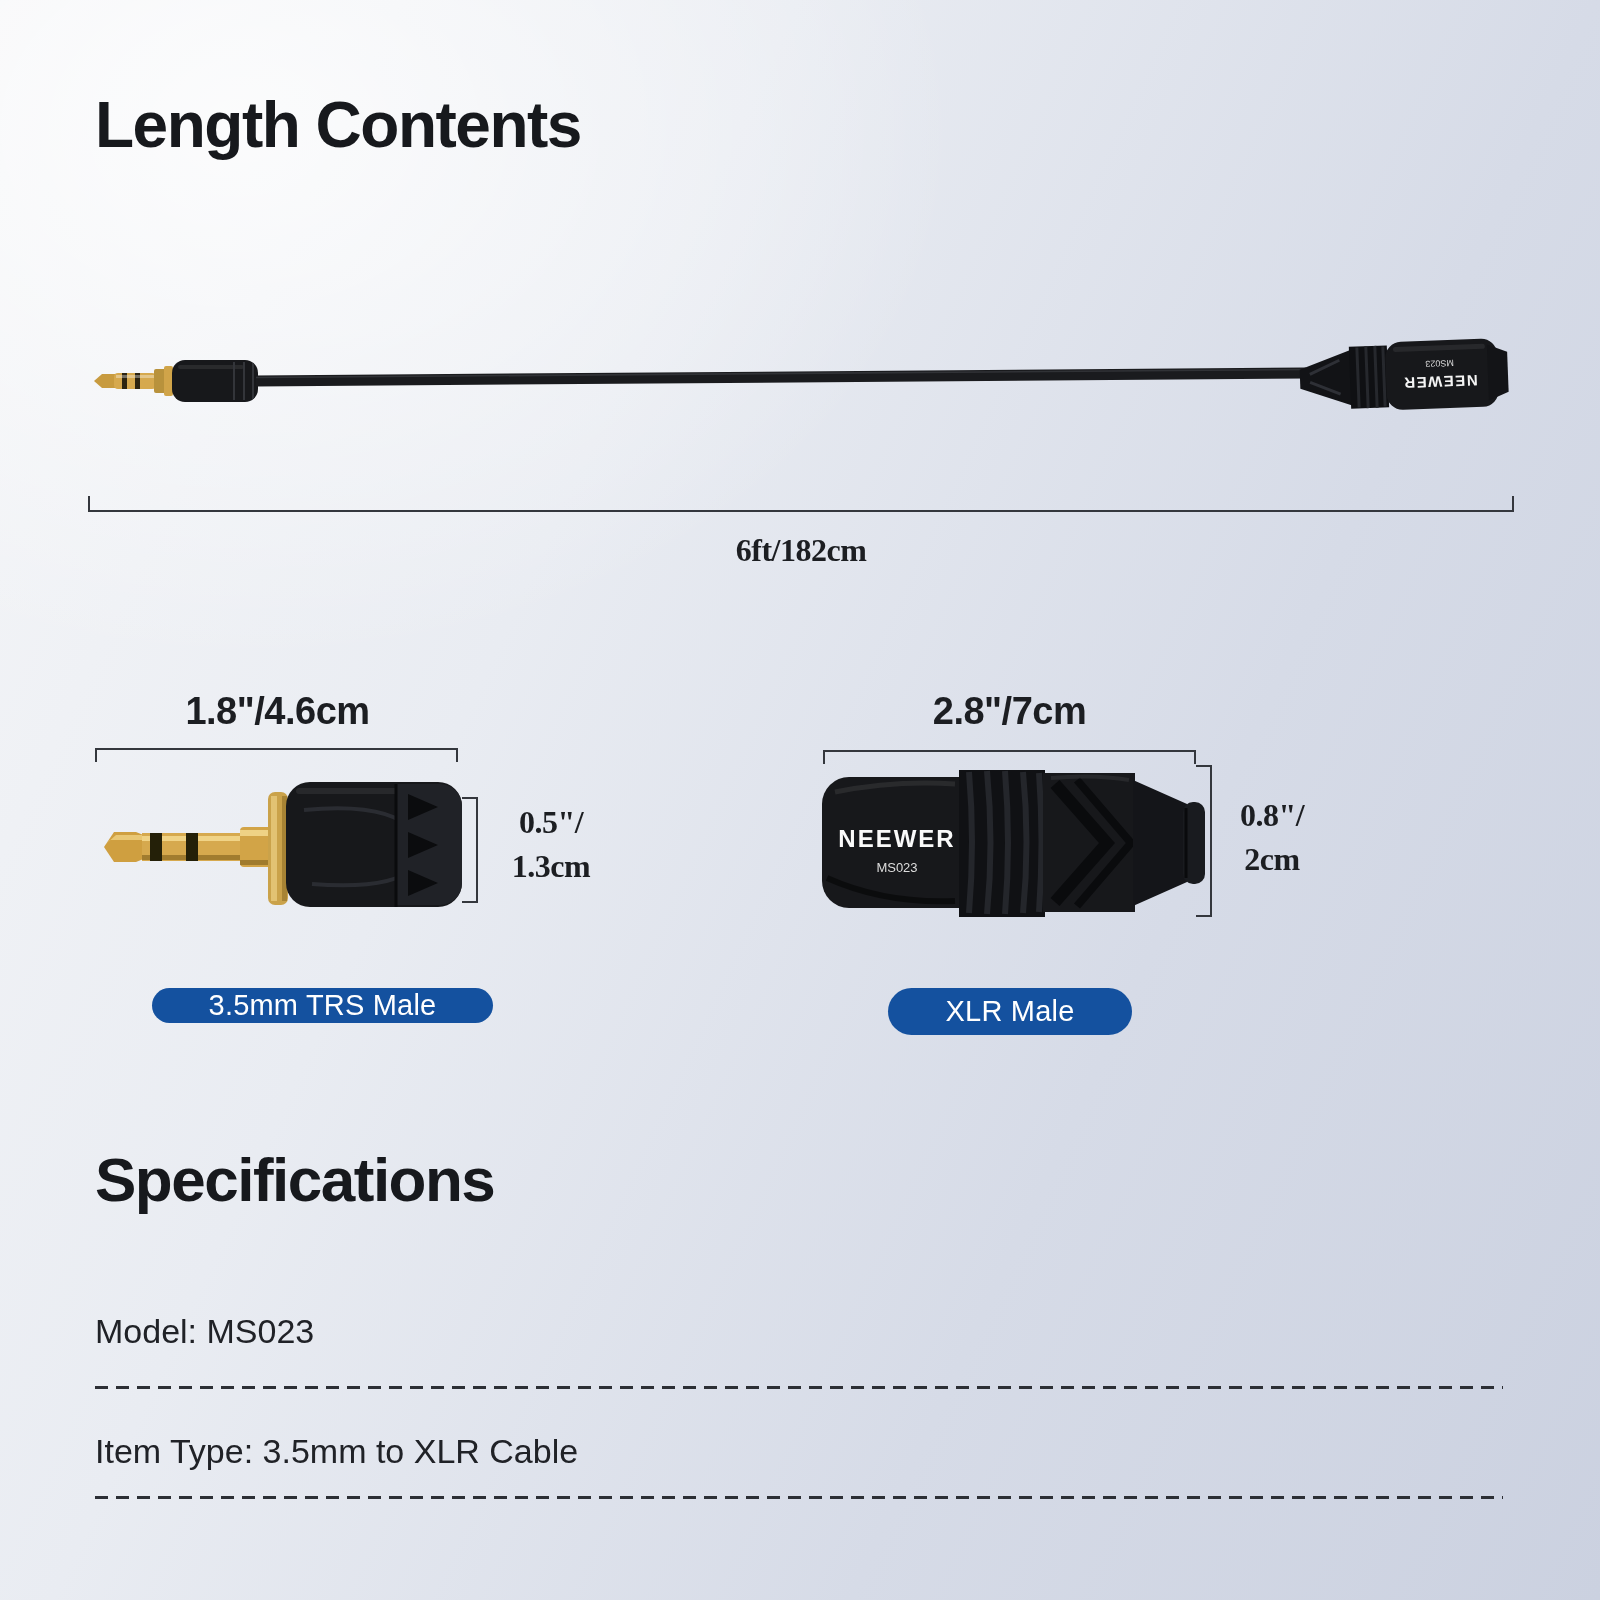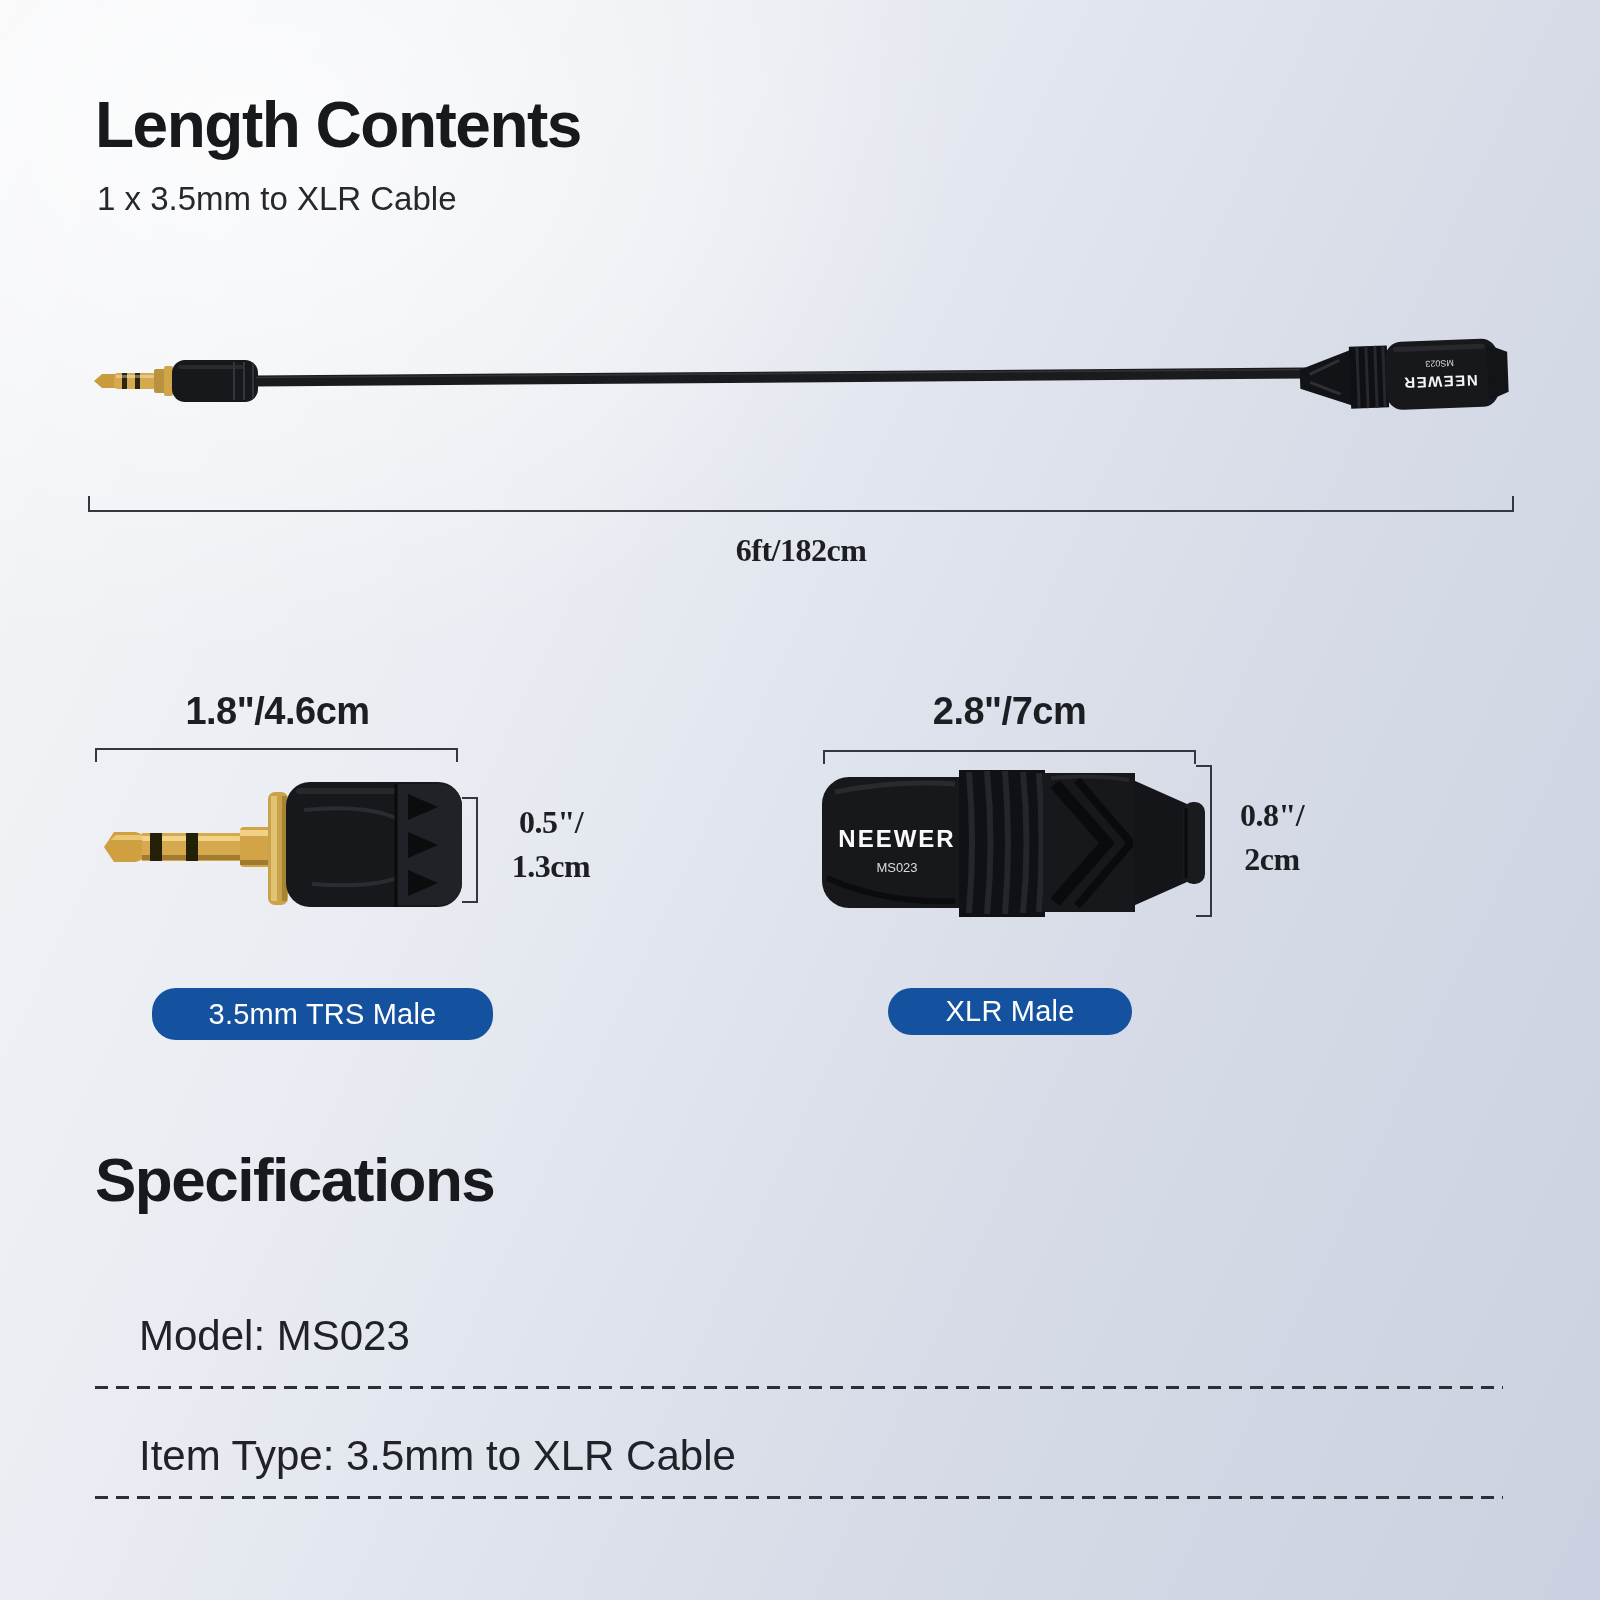--- a/index.html
+++ b/index.html
@@ -51,33 +51,32 @@
 
   
   .badge{
     background:var(--accent-blue,#14519f);
     border-radius:24px; color:#ffffff;
     display:flex; align-items:center; justify-content:center;
     font-size:29px; letter-spacing:0.2px;
   }
 
   
-  .spec-text{ font-size:42px; color:#202227;margin-left:44px; }
+  .spec-text{ font-size:34px; color:#202227; }
   .dashes{
     height:3px;
     background:repeating-linear-gradient(90deg,#2c2f35 0 13px, transparent 13px 21px);
   }
 </style>
 </head>
 <body>
 
 <div class="canvas">
 
   <div class="abs h1" style="left:95px; top:88px;">Length Contents</div>
-  <div class="abs subtitle" style="left:97px; top:180px;">1 x 3.5mm to XLR Cable</div>
 
   <svg class="abs" style="left:88px; top:332px;" width="1424" height="95" viewBox="0 0 1424 95">
 
     <g>
       <path d="M6 49 L14 42 L30 42 L30 56 L14 56 Z" fill="#c89b3f"></path>
       <rect x="26" y="41" width="42" height="16" rx="4" fill="#d6a94e"></rect>
       <rect x="34" y="41" width="5" height="16" fill="#2c2410"></rect>
       <rect x="47" y="41" width="5" height="16" fill="#2c2410"></rect>
       <rect x="28" y="43" width="38" height="3" fill="#ffffff" opacity="0.35"></rect>
       <rect x="66" y="37" width="12" height="24" rx="2" fill="#b8923c"></rect>
@@ -141,21 +140,21 @@
     <polygon points="318,60 348,73 318,86" fill="#0b0c0e"></polygon>
     <polygon points="318,98 348,111 318,124" fill="#0b0c0e"></polygon>
   </svg>
 
   <div class="abs bracket-right" style="left:462px; top:797px; height:106px;"></div>
   <div class="abs dim dim-sm" style="left:486px; top:800px; width:130px;">
     <div>0.5"/</div>
     <div>1.3cm</div>
   </div>
 
-  <div class="abs badge" style="left:152px; top:988px; width:341px; height:52px;">3.5mm TRS Male</div>
+  <div class="abs badge" style="left:152px; top:988px; width:341px; height:35px;">3.5mm TRS Male</div>
 
   <div class="abs dim" style="left:823px; top:690px; width:373px;">2.8"/7cm</div>
   <div class="abs bracket-over" style="left:823px; top:750px; width:373px;"></div>
 
   <svg class="abs" style="left:815px; top:758px;" width="392" height="168" viewBox="0 0 392 168">
 
     <path d="M34 19 H144 V150 H34 A27 27 0 0 1 7 123 V46 A27 27 0 0 1 34 19 Z" fill="#17181b"></path>
     <path d="M20 34 Q80 22 140 26" stroke="#ffffff" stroke-width="5" fill="none" opacity="0.08"></path>
     <path d="M12 120 Q70 146 140 143" stroke="#000000" stroke-width="6" fill="none" opacity="0.5"></path>
     <text x="82" y="89" text-anchor="middle" font-family="Liberation Sans, sans-serif" font-size="24" font-weight="bold" letter-spacing="2" fill="#fafafa">NEEWER</text>

